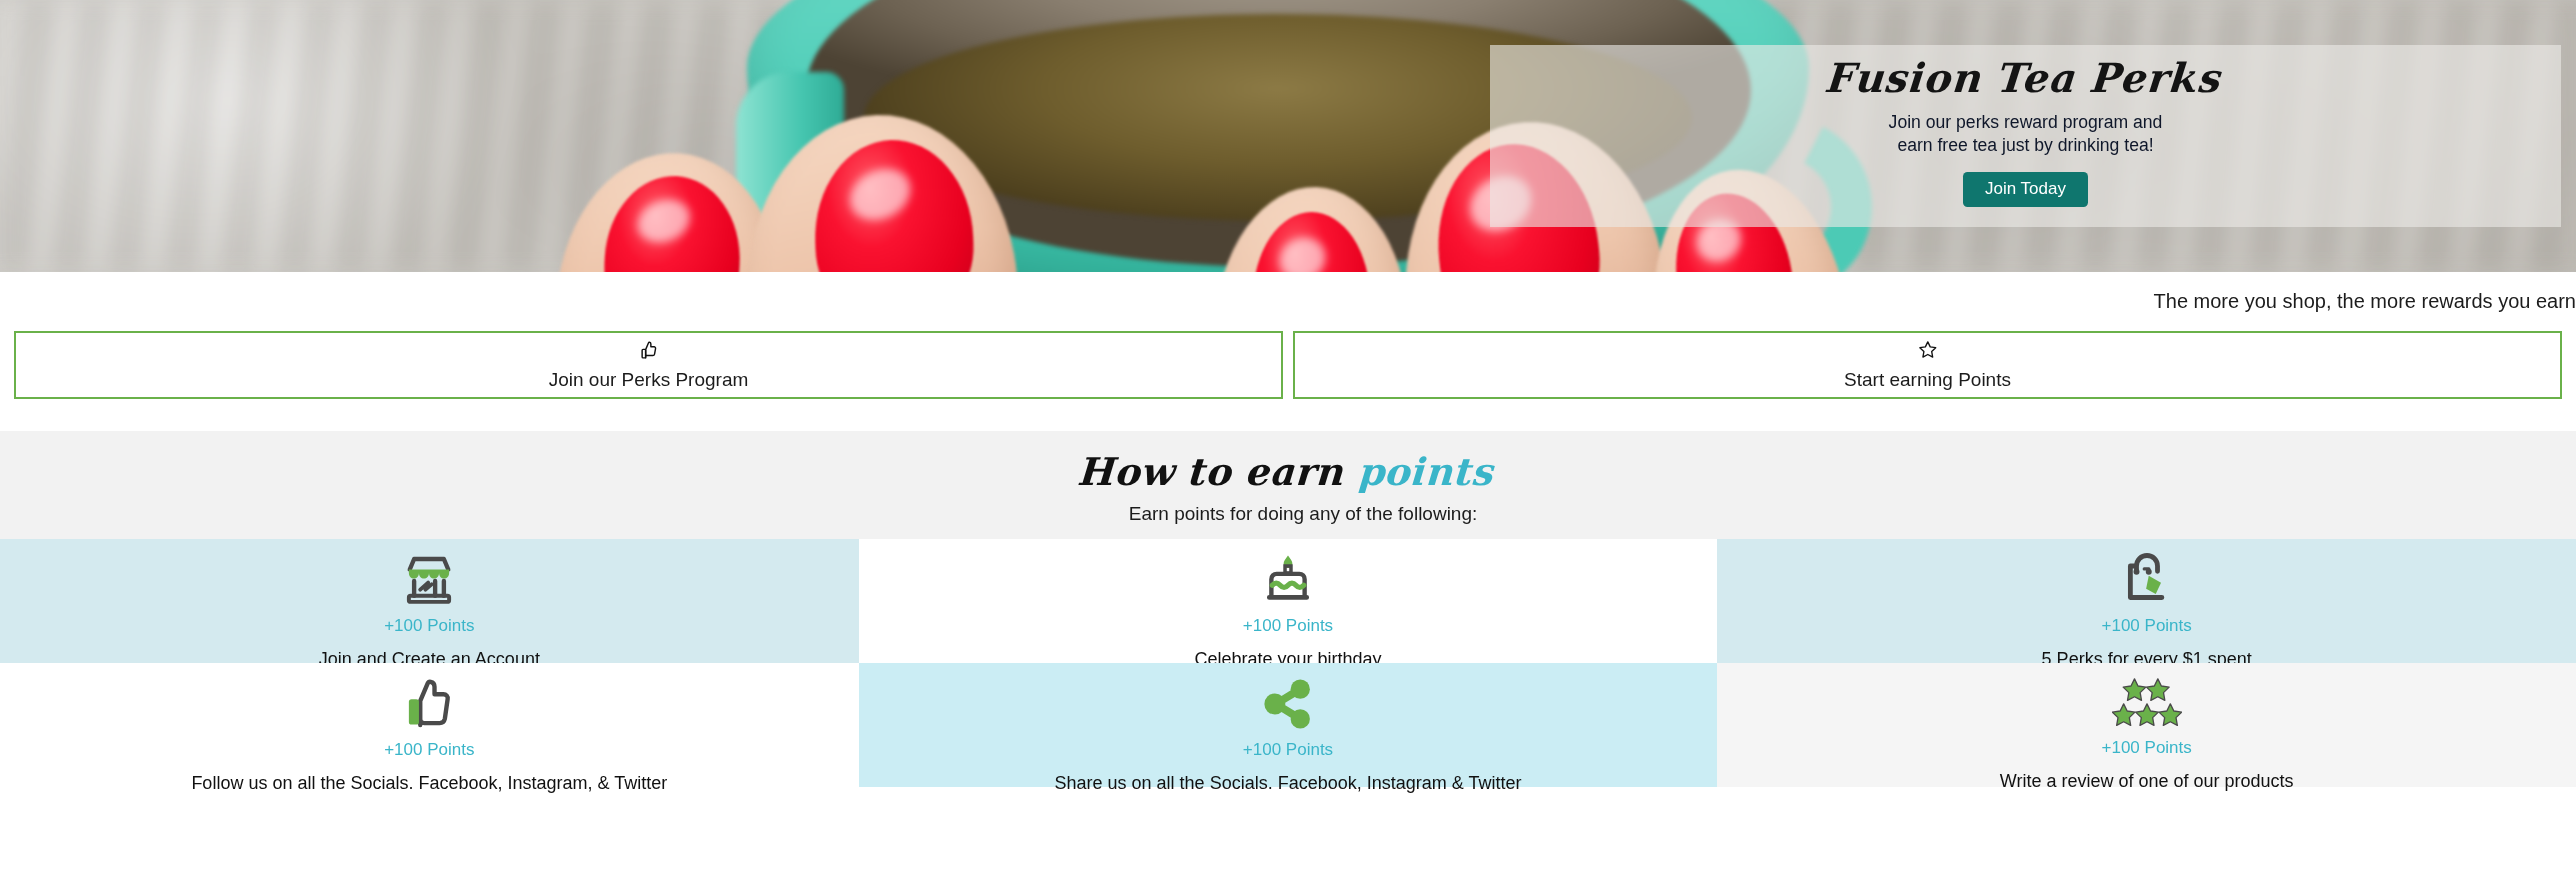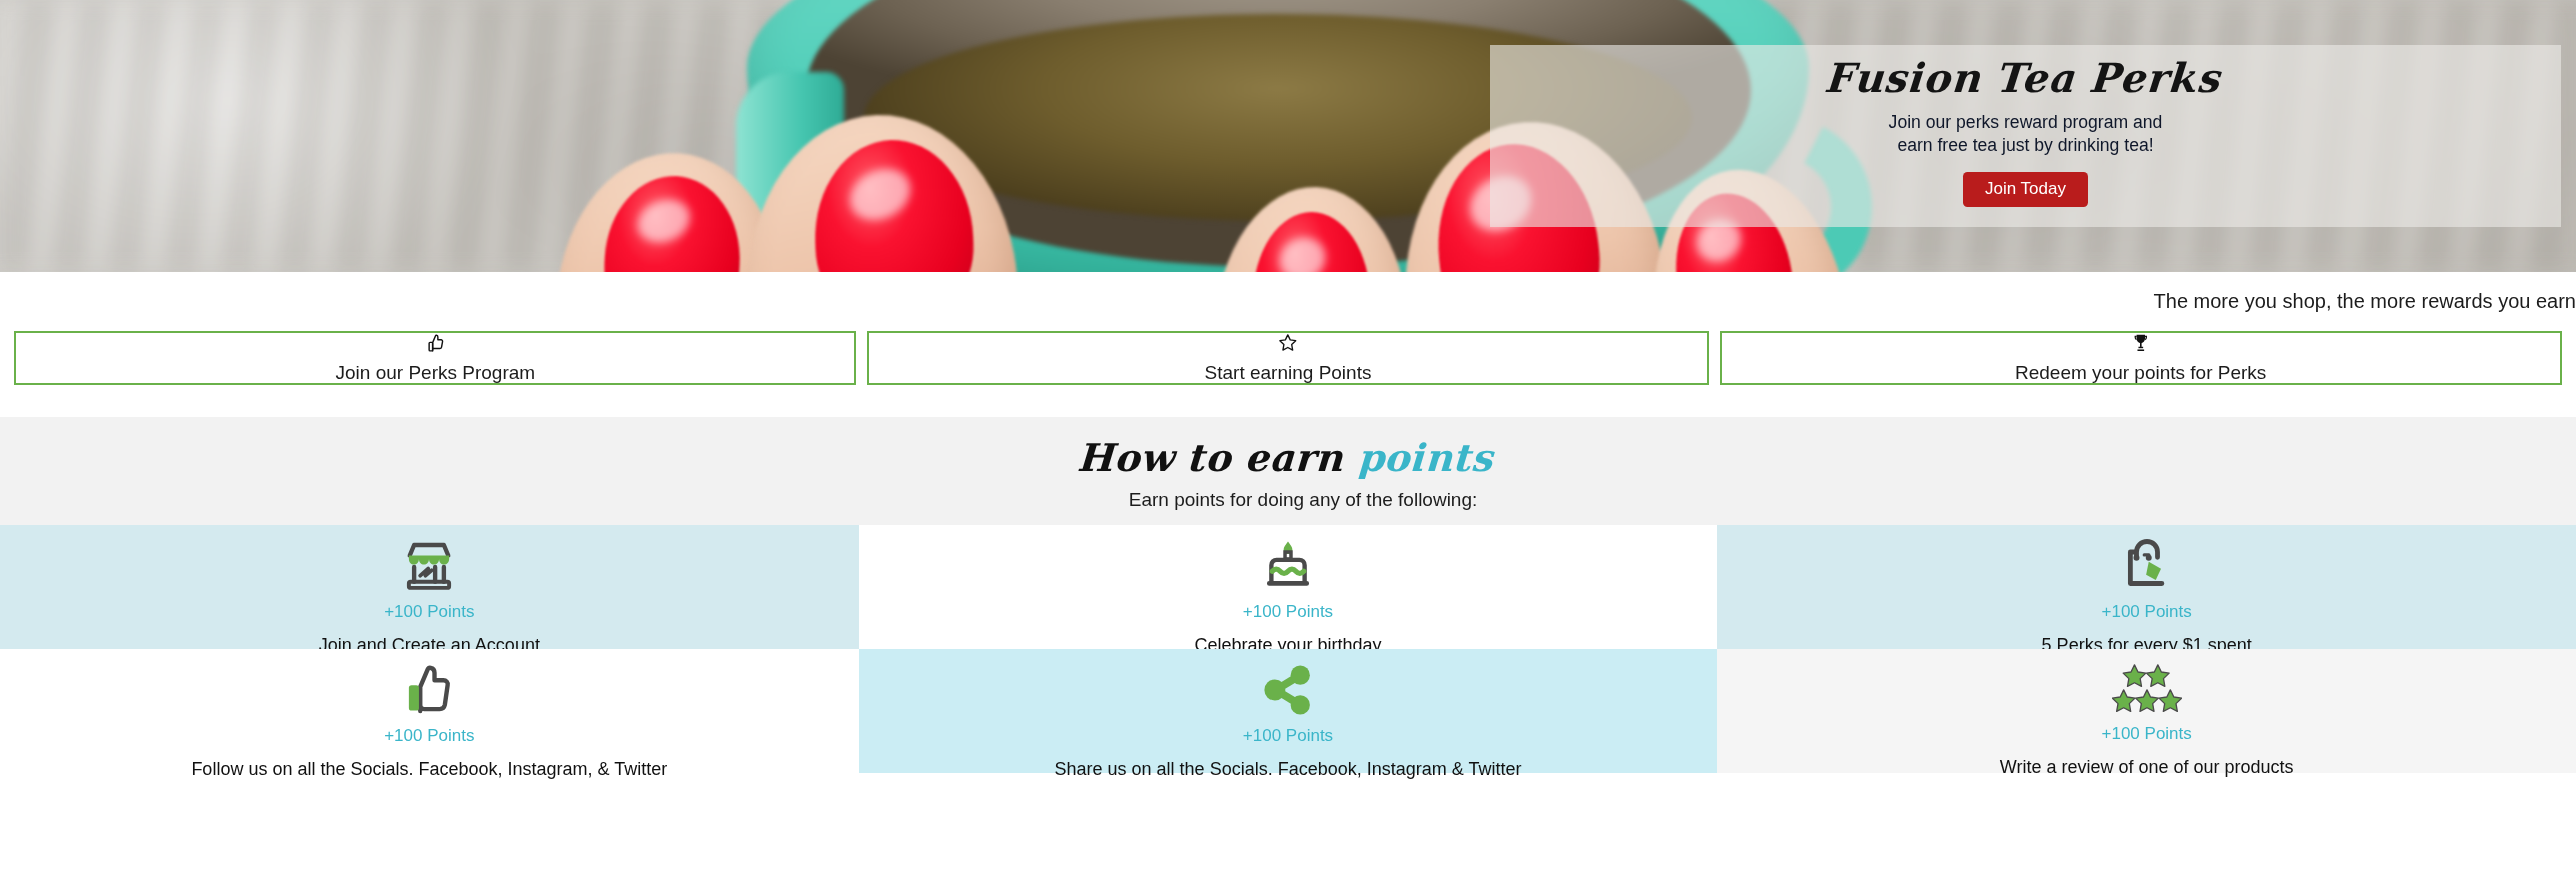--- a/index.html
+++ b/index.html
@@ -93,35 +93,35 @@
   .hero-title {
     font-family:"DejaVu Serif", serif; font-size:40px; font-weight:700;
     font-style:italic; color:#141414; letter-spacing:0.9px; line-height:1;
     transform:skewX(-7deg);
   }
   .hero-sub {
     margin-top:13.5px; font-size:17.6px; line-height:1.33; color:#0f172a;
     text-align:center; font-weight:400;
   }
   .join-btn {
-    margin-top:14.4px; background:#b91c1c; color:#fff; border:none; border-radius:4.5px;
+    margin-top:14.4px; background:#0f766e; color:#fff; border:none; border-radius:4.5px;
     font-size:17px; padding:7.2px 21.6px 8px; cursor:pointer;
     font-family:"Liberation Sans", sans-serif;
   }
 
   
   .tagline-band { width:2576px; background:#fff; padding-top:18px; }
   .tagline { text-align:right; font-size:20px; color:#1c1c1c; }
 
   
   .cards-band { width:2576px; background:#fff; padding:18px 14.4px 0; }
   .cards { display:flex; gap:10.8px; }
   .card {
     flex:1; border:2.7px solid #6ab14a; background:#fff;
-    height:54px; display:flex; flex-direction:column;
+    height:68px; display:flex; flex-direction:column;
     align-items:center; justify-content:center; gap:4.5px;
   }
   .card-icon { font-size:22.5px; line-height:1; color:#111; }
   .card-label { font-size:19px; color:#1c1c1c; }
   .cards-spacer { height:32px; background:#fff; }
 
   
   .earn-section { width:2576px; background:#f2f2f2; padding-top:20px; }
   .earn-title {
     text-align:center; font-family:"DejaVu Serif", serif; font-style:italic;
@@ -206,33 +206,20 @@
 
     <div class="card">
       <div class="card-icon">
         <svg width="21.6" height="21.6" viewBox="0 0 24 24" fill="none" stroke="#111" stroke-width="1.5" stroke-linejoin="round">
           <path d="M12 3.2l2.7 5.6 6.1.85-4.45 4.3 1.07 6.1L12 17.2l-5.42 2.85 1.07-6.1L3.2 9.65l6.1-.85z"></path>
         </svg>
       </div>
       <div class="card-label">Start earning Points</div>
     </div>
 
-    <div class="card">
-      <div class="card-icon">
-        <svg width="21.6" height="21.6" viewBox="0 0 24 24" fill="#111">
-          <path d="M7.3 3h9.4v4.2c0 2.9-2.1 5.2-4.7 5.2S7.3 10.1 7.3 7.2z"></path>
-          <path d="M11.1 12.2h1.8v4.4h-1.8z"></path>
-          <path d="M8.3 19.4h7.4v1.7H8.3z"></path>
-          <path d="M9.4 16.4h5.2v1.6H9.4z"></path>
-          <path d="M7.3 4.1H5.1v1.8c0 1.7 1 3 2.2 3.3V7.7c-.5-.3-.8-1-.8-1.8V5.6h.8z"></path>
-          <path d="M16.7 4.1h2.2v1.8c0 1.7-1 3-2.2 3.3V7.7c.5-.3.8-1 .8-1.8V5.6h-.8z"></path>
-        </svg>
-      </div>
-      <div class="card-label">Redeem your points for Perks</div>
-    </div>
 
   </div>
   <div class="cards-spacer"></div>
 </div>
 
 <div class="earn-section">
   <div class="earn-title"><span>How to earn </span><span class="accent">points</span></div>
   <div class="earn-sub">Earn points for doing any of the following:</div>
 
   <div class="tiles">

